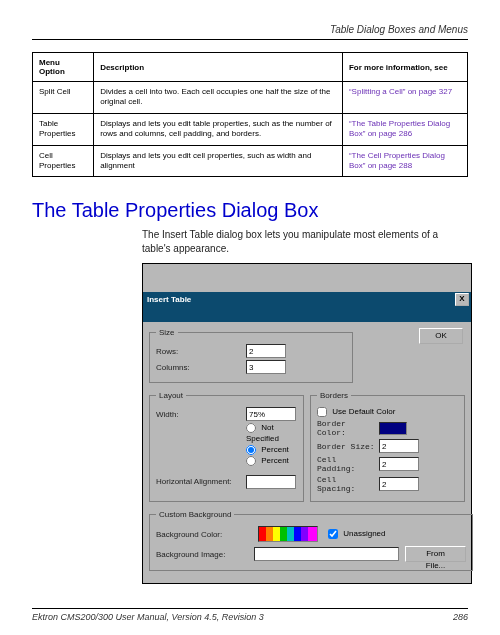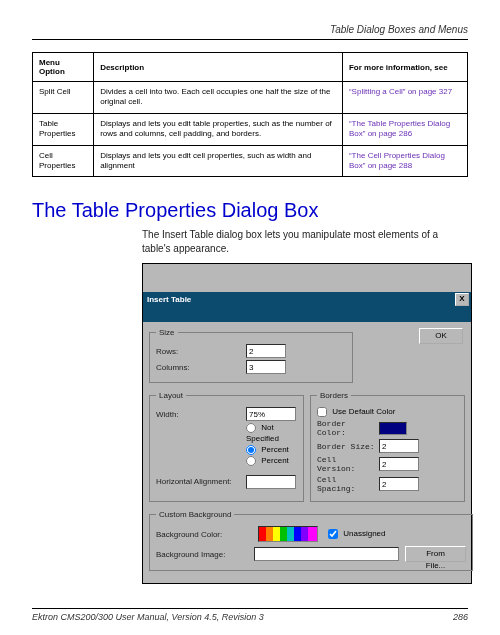--- a/index.html
+++ b/index.html
@@ -284,21 +284,21 @@
           </div>
           <div class="row">
             <span class="lbl-narrow">Border Color:</span>
             <span class="swatch"></span>
           </div>
           <div class="row">
             <span class="lbl-narrow">Border Size:</span>
             <input class="txt w-small" value="2" style="">
           </div>
           <div class="row">
-            <span class="lbl-narrow">Cell Version:</span>
+            <span class="lbl-narrow">Cell Padding:</span>
             <input class="txt w-small" value="2" style="">
           </div>
           <div class="row">
             <span class="lbl-narrow">Cell Spacing:</span>
             <input class="txt w-small" value="2" style="">
           </div>
         </fieldset>
       </div>
 
       <fieldset class="grp">

